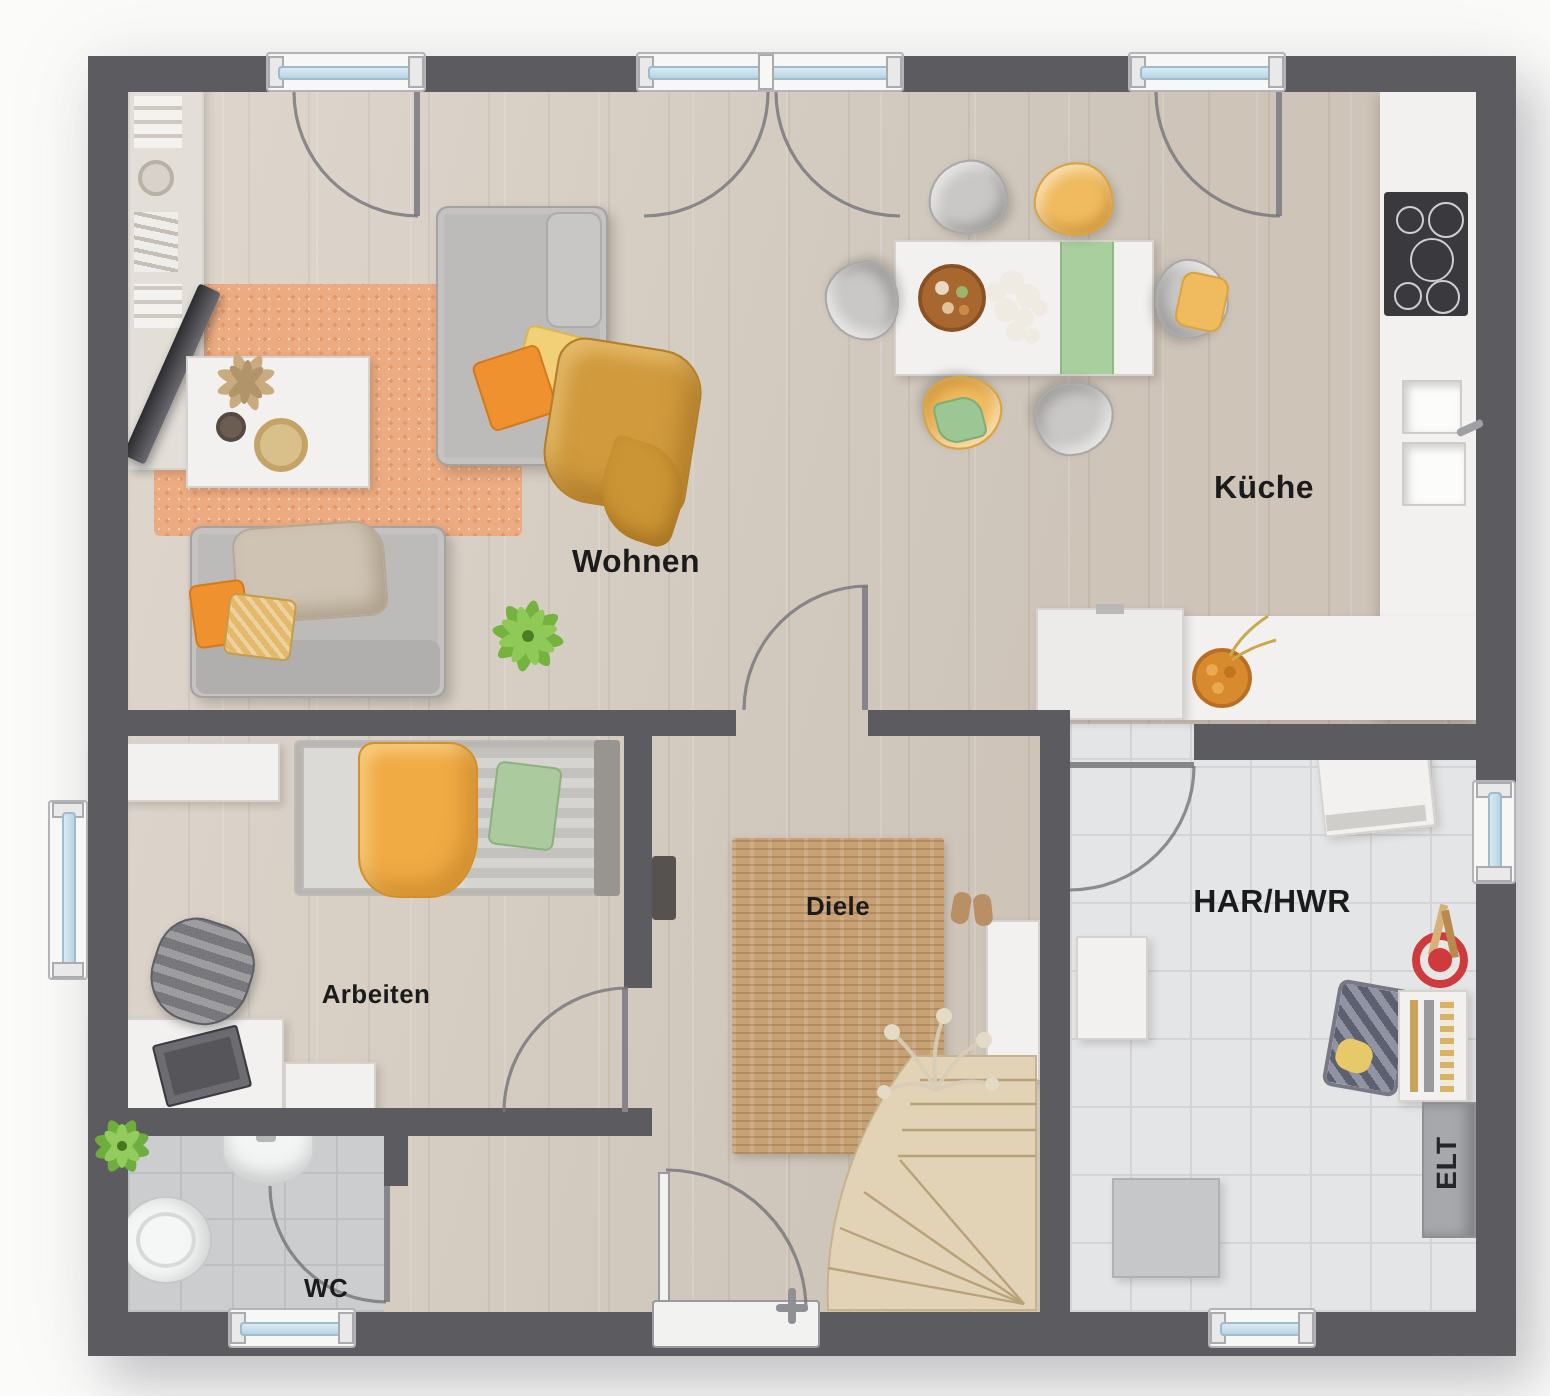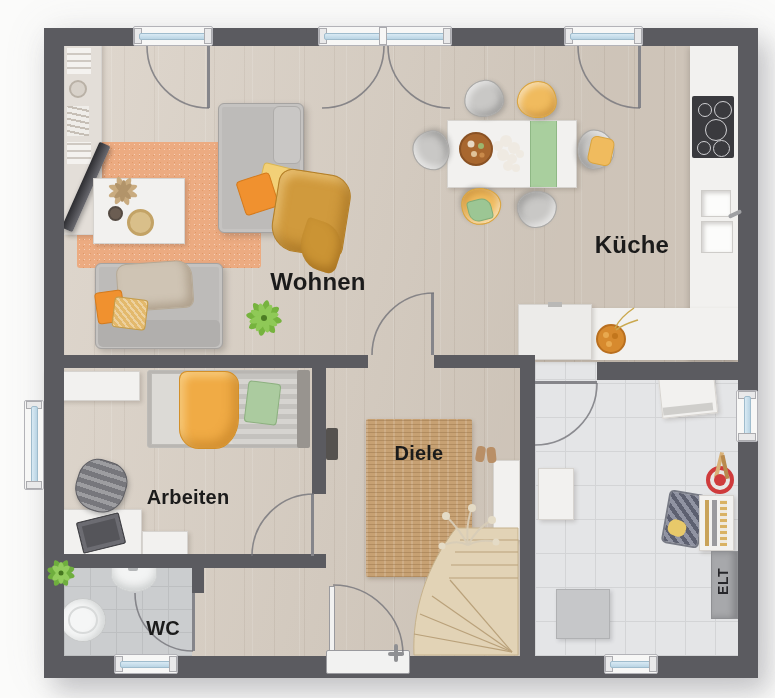--- a/index.html
+++ b/index.html
@@ -49,23 +49,23 @@
   .cushion{border-radius:4px;box-sizing:border-box;z-index:2;}
   .chair{width:40px;height:37px;background:#c9c8c6;border:1px solid #a9a8a6;
     border-radius:55% 45% 50% 50%/58% 58% 44% 44%;box-sizing:border-box;
     box-shadow:inset 3px 3px 6px rgba(255,255,255,.55),inset -3px -4px 6px rgba(90,90,90,.35),2px 2px 4px rgba(70,70,70,.25);z-index:2;}
   .chair.yellow{background:#f0bb5e;border-color:#d9a43f;
     box-shadow:inset 3px 3px 6px rgba(255,255,255,.5),inset -3px -4px 6px rgba(170,110,30,.4),2px 2px 4px rgba(70,70,70,.25);}
   .bed-mattress{background:#dcdad6;border:1px solid #bdbbb7;box-sizing:border-box;z-index:2;}
   .duvet{background:repeating-linear-gradient(0deg,#d6d4d0 0 5px,#c4c2be 5px 10px);border-radius:3px;z-index:2;}
   .dark-f{background:#3a3a3e;z-index:2;}
   
-  .label{position:absolute;transform:translate(-50%,-50%);font-weight:bold;font-size:24px;
+  .label{position:absolute;transform:translate(-50%,-50%);font-weight:bold;font-size:16px;
     color:#1b1b1b;white-space:nowrap;z-index:6;letter-spacing:.2px;}
-  .label.small{font-size:20px;}
+  .label.small{font-size:13px;}
   .label-elt{position:absolute;font-weight:bold;font-size:14px;color:#26262a;
     writing-mode:vertical-rl;transform:rotate(180deg);z-index:6;letter-spacing:.5px;}
   svg.overlay{position:absolute;left:0;top:0;z-index:5;pointer-events:none;}
 </style>
 </head>
 <body>
 
 <div id="plan">
 
   <div class="abs bshadow" style="left:44px;top:28px;width:714px;height:650px;"></div>
@@ -330,16 +330,17 @@
       <rect x="717" y="452" width="4" height="26" fill="#d8b178" transform="rotate(14 719 465)"></rect>
       <rect x="723" y="455" width="4" height="24" fill="#b98a4e" transform="rotate(-12 725 467)"></rect>
       <circle cx="720" cy="480" r="6" fill="#cf3b3c"></circle>
     </g>
   </svg>
 
   <div class="label" style="left:318px;top:282px;">Wohnen</div>
   <div class="label" style="left:632px;top:245px;">Küche</div>
   <div class="label small" style="left:188px;top:497px;">Arbeiten</div>
   <div class="label small" style="left:419px;top:453px;">Diele</div>
-  <div class="label small" style="left:163px;top:628px;">WC</div>
+  <div class="label small" style="left:163px;top:644px;">WC</div>
+  <div class="label" style="left:636px;top:452px;">HAR/HWR</div>
   <div class="label-elt" style="left:715px;top:568px;">ELT</div>
 
 </div>
 
 </body></html>

